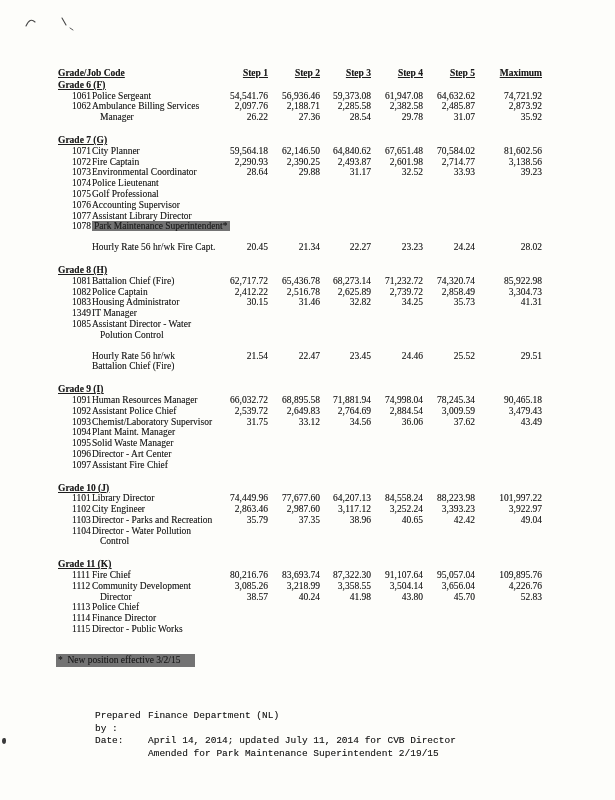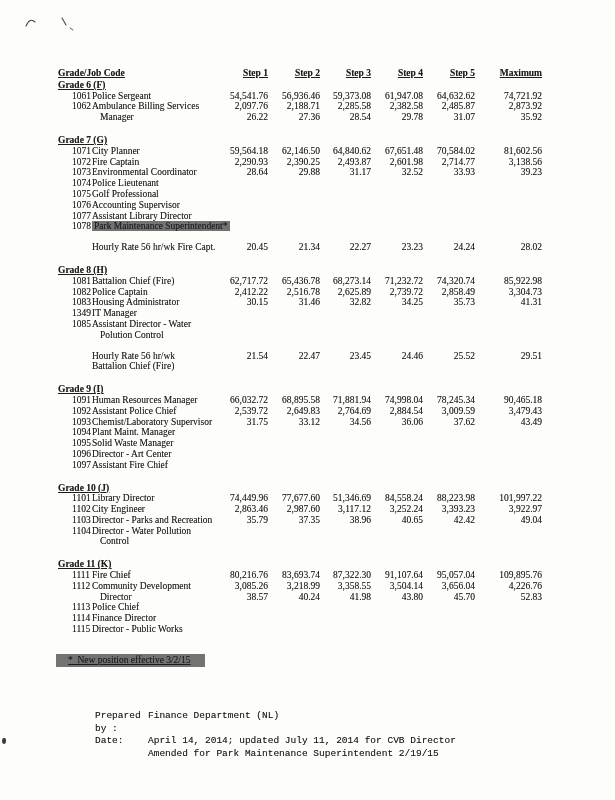--- a/index.html
+++ b/index.html
@@ -30,21 +30,21 @@
   .u { text-decoration: underline; }
   .span2 { grid-column: 1 / 3; }
   .grade-title { font-weight: bold; text-decoration: underline; }
   .grade-section { margin-top: 12px; }
   #table-body .grade-section:first-child { margin-top: 1px; }
   .row.hourly-gap { margin-top: 10px; }
   .highlight { background: #737373; padding: 0 2px; }
 
   .footnote-wrap { position: absolute; left: 56px; top: 655px; font-size: 9.5px;
     text-shadow: 0 0 0.4px rgba(20,20,20,0.45); }
-  .footnote-wrap .highlight { white-space: pre; padding: 1px 14px 2px 12px; text-decoration: underline; }
+  .footnote-wrap .highlight { white-space: pre; padding: 1px 14px 2px 2px; }
 
   .footer { position: absolute; left: 95px; top: 710px; font-size: 9.5px; line-height: 12.5px;
     text-shadow: 0 0 0.4px rgba(20,20,20,0.45); }
   .footer-row { display: flex; font-family: Liberation Mono, monospace; }
   .flabel { display: inline-block; width: 53px; flex: 0 0 53px; }
 </style>
 </head>
 <body>
 
 <div class="page">
@@ -348,21 +348,21 @@
             <div class="cell num max"></div>
           </div>
         </div>
         <div class="grade-section">
           <div class="grade-title"><span class="u">Grade 10 (J)</span></div>
           <div class="row">
             <div class="cell code">1101</div>
             <div class="cell title">Library Director</div>
             <div class="cell num">74,449.96</div>
             <div class="cell num">77,677.60</div>
-            <div class="cell num">51,346.69</div>
+            <div class="cell num">64,207.13</div>
             <div class="cell num">84,558.24</div>
             <div class="cell num">88,223.98</div>
             <div class="cell num max">101,997.22</div>
           </div>
           <div class="row">
             <div class="cell code">1102</div>
             <div class="cell title">City Engineer</div>
             <div class="cell num">2,863.46</div>
             <div class="cell num">2,987.60</div>
             <div class="cell num">3,117.12</div>

